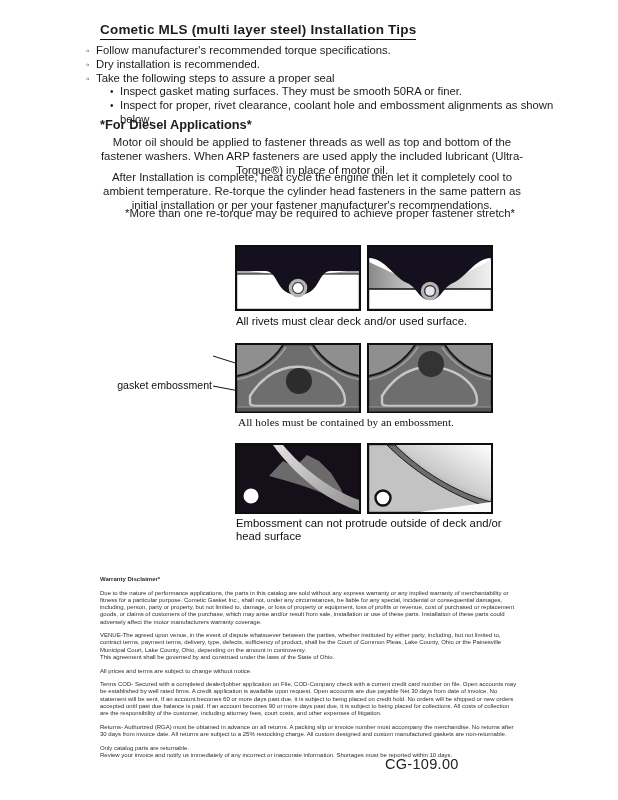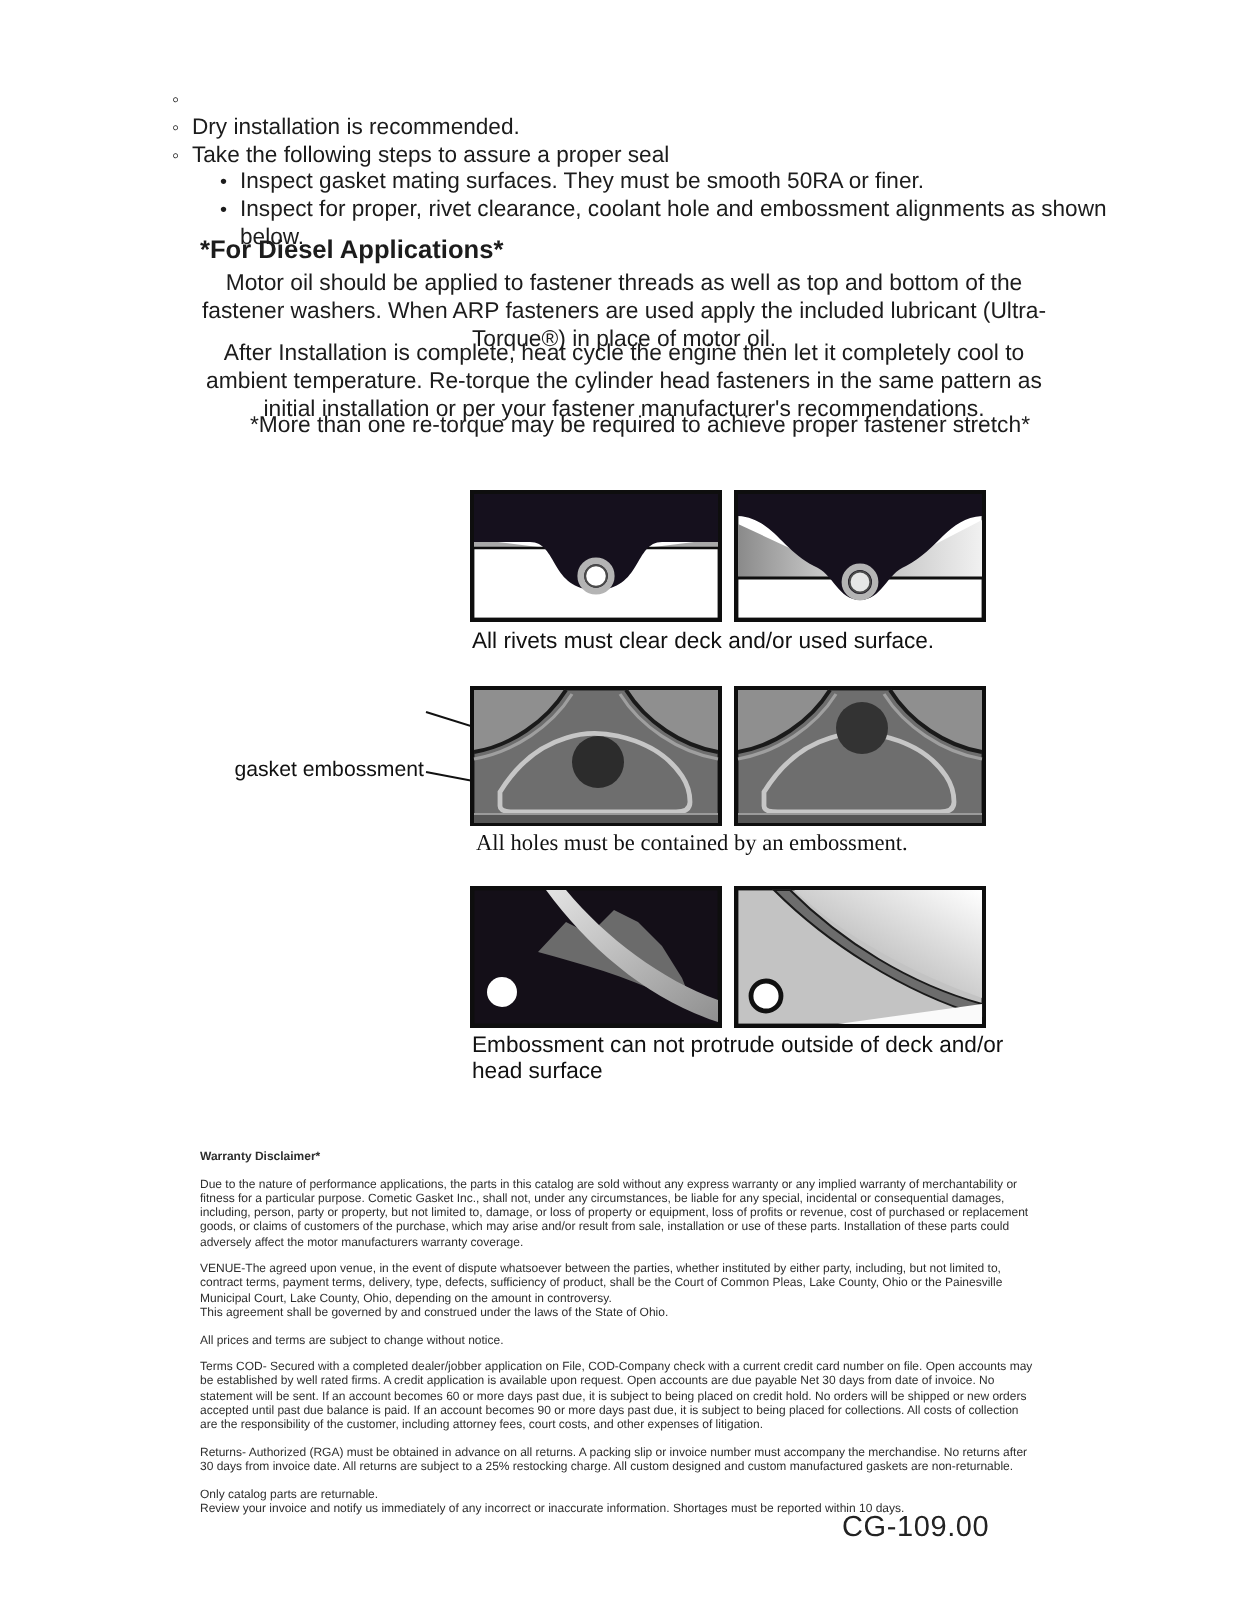--- a/index.html
+++ b/index.html
@@ -26,24 +26,28 @@
   .legal p{margin:0 0 6.5px 0;}
   .legal p.tight{margin-bottom:0;}
   .legal .lhead{font-weight:bold;margin-bottom:6.5px;}
   .pagecode{font-size:14.5px;color:#222;letter-spacing:.3px;}
 </style>
 </head>
 <body>
 
 <div class="page">
 
+  <div class="abs" style="left:100px;top:20px;">
+    <span class="title">Cometic MLS (multi layer steel) Installation Tips</span>
+  </div>
 
   <div class="abs bullets" style="left:86px;top:44px;width:470px;">
     <div class="brow">
       <span class="bullet-glyph">◦</span>
+      <span>Follow manufacturer's recommended torque specifications.</span>
     </div>
     <div class="brow">
       <span class="bullet-glyph">◦</span>
       <span>Dry installation is recommended.</span>
     </div>
     <div class="brow">
       <span class="bullet-glyph">◦</span>
       <span>Take the following steps to assure a proper seal</span>
     </div>
     <div class="brow sub">
@@ -173,15 +177,15 @@
     <p>Due to the nature of performance applications, the parts in this catalog are sold without any express warranty or any implied warranty of merchantability or fitness for a particular purpose.  Cometic Gasket Inc., shall not, under any circumstances, be liable for any special, incidental or consequential damages, including, person, party or property, but not limited to, damage, or loss of property or equipment, loss of profits or revenue, cost of purchased or replacement goods, or claims of customers of the purchase, which may arise and/or result from sale, installation or use of these parts.  Installation of these parts could adversely affect the motor manufacturers warranty coverage.</p>
     <p class="tight">VENUE-The agreed upon venue, in the event of dispute whatsoever between the parties, whether instituted by either party, including, but not limited to, contract terms, payment terms, delivery, type, defects, sufficiency of product, shall be the Court of Common Pleas, Lake County, Ohio or the Painesville Municipal Court, Lake County, Ohio, depending on the amount in controversy.</p>
     <p>This agreement shall be governed by and construed under the laws of the State of Ohio.</p>
     <p>All prices and terms are subject to change without notice.</p>
     <p>Terms COD- Secured with a completed dealer/jobber application on File, COD-Company check with a current credit card number on file.  Open accounts may be established by well rated firms.  A credit application is available upon request.  Open accounts are due payable Net 30 days from date of invoice.  No statement will be sent.  If an account becomes 60 or more days past due, it is subject to being placed on credit hold.  No orders will be shipped or new orders accepted until past due balance is paid.  If an account becomes 90 or more days past due, it is subject to being placed for collections.  All costs of collection are the responsibility of the customer, including attorney fees, court costs, and other expenses of litigation.</p>
     <p>Returns- Authorized (RGA) must be obtained in advance on all returns.  A packing slip or invoice number must accompany the merchandise.  No returns after 30 days from invoice date.  All returns are subject to a 25% restocking charge.  All custom designed and custom manufactured gaskets are non-returnable.</p>
     <p class="tight">Only catalog parts are returnable.</p>
     <p>Review your invoice and notify us immediately of any incorrect or inaccurate information.  Shortages must be reported within 10 days.</p>
   </div>
 
-  <div class="abs pagecode" style="left:385px;top:756px;margin-left:36px;">CG-109.00</div>
+  <div class="abs pagecode" style="left:385px;top:756px;">CG-109.00</div>
 
 </div>
 
 </body></html>

